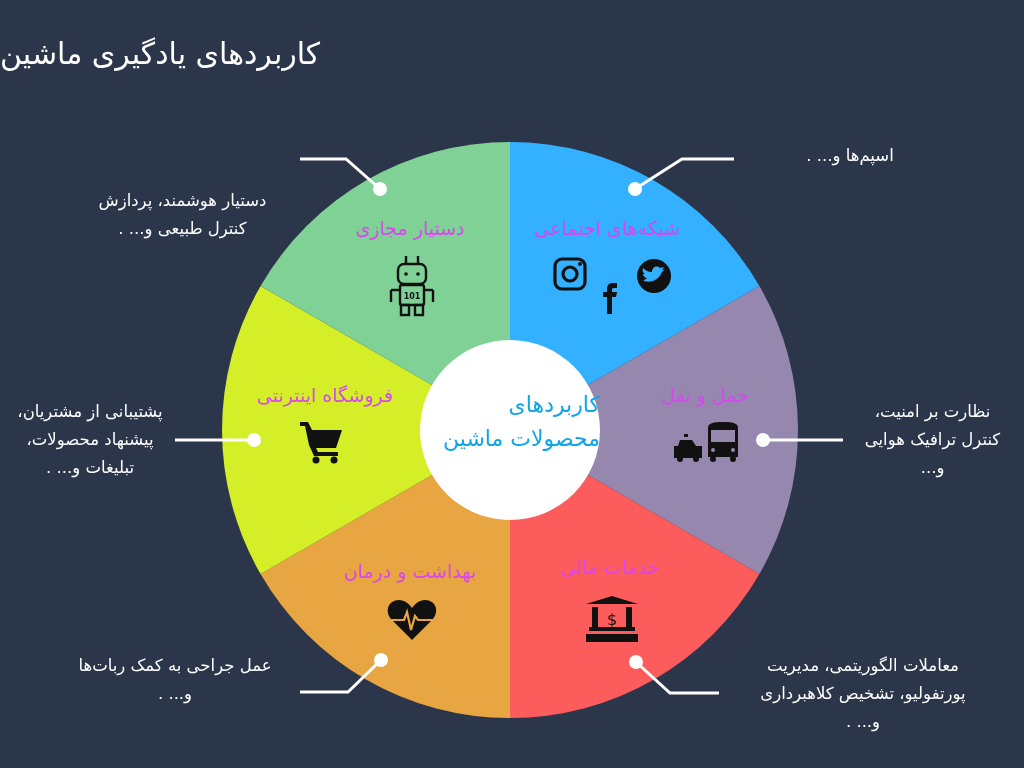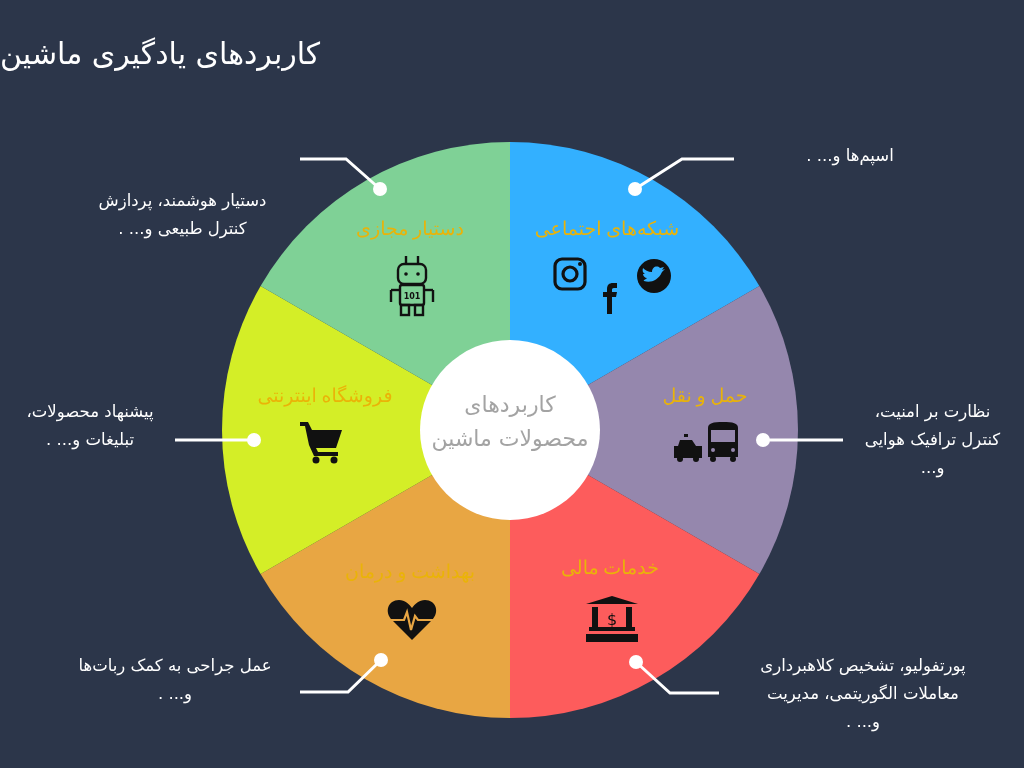--- a/index.html
+++ b/index.html
@@ -10,26 +10,26 @@
     position: relative;
     direction: rtl;
   }
   .title {
     position: absolute; left: 0; top: 36px; width: 919px;
     text-align: left; color: #ffffff; font-size: 30px; font-weight: normal;
     direction: rtl;
   }
   svg.wheel { position: absolute; left: 0; top: 0; }
   .seg-label {
-    position: absolute; color: #eab308; font-size: 19px; text-align: center;
-    white-space: nowrap; direction: rtl; font-family: Liberation Serif, serif;
+    position: absolute; color: #d946ef; font-size: 19px; text-align: center;
+    white-space: nowrap; direction: rtl;
   }
   .center-text {
     position: absolute; left: 420px; top: 388px; width: 180px;
-    text-align: center; color: #a3a3a3; font-size: 22px; line-height: 34px;
+    text-align: right; color: #0ea5e9; font-size: 22px; line-height: 34px;
     direction: rtl;
   }
   .note {
     position: absolute; color: #ffffff; font-size: 16.5px; line-height: 28px;
     text-align: center; direction: rtl; white-space: nowrap;
   }
 </style>
 </head>
 <body>
 
@@ -140,29 +140,30 @@
 </div>
 
 <div class="note" style="left:735px; top:142px; width:230px;">
   <div>اسپم‌ها و... .</div>
 </div>
 <div class="note" style="left:70px; top:142px; width:225px;margin-top:45px;">
   <div>دستیار هوشمند، پردازش</div>
   <div>کنترل طبیعی و... .</div>
 </div>
 <div class="note" style="left:0px; top:398px; width:180px;">
+  <div>پشتیبانی از مشتریان،</div>
   <div>پیشنهاد محصولات،</div>
   <div>تبلیغات و... .</div>
 </div>
 <div class="note" style="left:845px; top:398px; width:175px;">
   <div>نظارت بر امنیت،</div>
   <div>کنترل ترافیک هوایی</div>
   <div>و...</div>
 </div>
 <div class="note" style="left:55px; top:652px; width:240px;">
   <div>عمل جراحی به کمک ربات‌ها</div>
   <div>و... .</div>
 </div>
 <div class="note" style="left:728px; top:652px; width:270px;">
+  <div>معاملات الگوریتمی، مدیریت</div>
   <div>پورتفولیو، تشخیص کلاهبرداری</div>
-  <div>معاملات الگوریتمی، مدیریت</div>
   <div>و... .</div>
 </div>
 
 </body></html>

